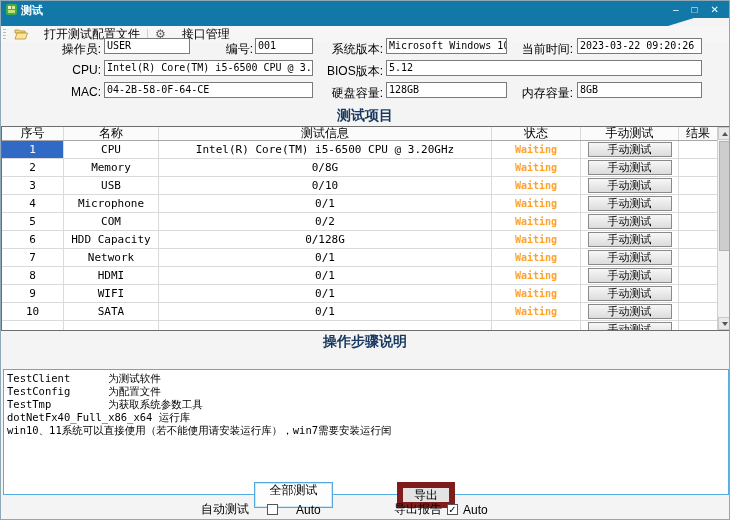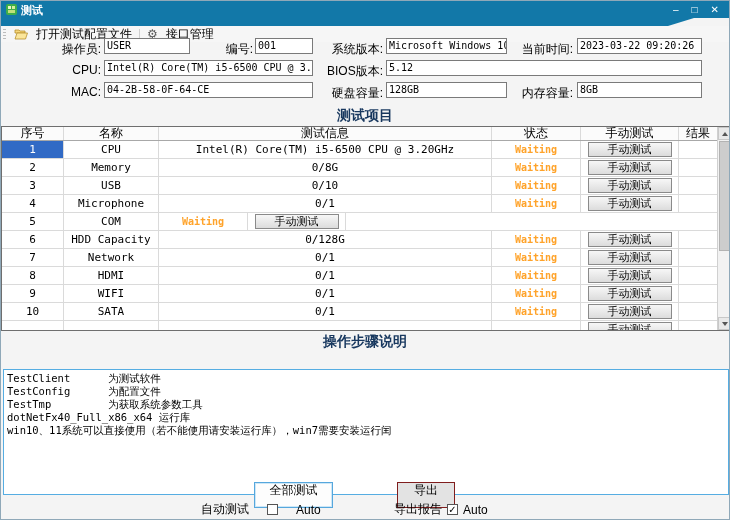--- a/index.html
+++ b/index.html
@@ -14,21 +14,21 @@
   .app-icon { position:absolute; left:5px; top:3px; width:11px; height:11px; }
   .win-title { position:absolute; left:20px; top:2px; color:#fff; font-weight:bold; font-size:11px; }
   .win-controls { position:absolute; right:10px; top:2px; display:flex; gap:13px; color:#fff; font-size:10px; }
   .win-controls span { cursor:default; line-height:13px; }
 
   
   .toolbar { position:absolute; left:0; top:25px; width:100%; height:16px; background:#f6f6f6;
              display:flex; align-items:center; }
   .grip { width:3px; height:11px; margin:0 4px 0 2px;
           background-image:repeating-linear-gradient(#bcbcbc 0 1px, transparent 1px 3px); }
-  .tb-item { display:flex; align-items:center; gap:8px; padding:12px 4px; height:14px;justify-content:flex-end; }
+  .tb-item { display:flex; align-items:center; gap:16px; padding:12px 4px; height:14px;justify-content:flex-end; }
   .tb-sep { width:1px; height:11px; background:#cfcfcf; margin:0 3px; }
   .gear-glyph { color:#5a5a5a; font-size:12px; line-height:12px; }
 
   
   .lbl { position:absolute; text-align:right; font-size:12px; color:#000; white-space:nowrap; }
   .fld { position:absolute; height:16px; border:1px solid #7a7a7a; background:#fff;
          font-family:"DejaVu Sans Mono", monospace; font-size:10px; line-height:14px;
          padding:0 2px; white-space:nowrap; overflow:hidden; }
 
   .section-title { position:absolute; width:100%; text-align:center; color:#17375e;
@@ -61,21 +61,21 @@
 
   
   .steps-box { position:absolute; left:2px; top:348px; width:726px; height:126px;
                border:1px solid #56ade2; background:#fff; overflow:hidden;margin-top:20px; }
   .steps-text { font-family:"DejaVu Sans Mono", monospace; font-size:10.5px; line-height:13px;
                 white-space:pre; padding:2px 3px; color:#000; }
 
   
   .btn { position:absolute; height:26px; font-size:12px; text-align:center; line-height:15px; cursor:default; }
   .btn-all { left:253px; top:481px; width:79px; background:#fdfdfd; border:1px solid #56a7dd; box-shadow:0 0 0 1px #cde7f7 inset; }
-  .btn-exp { left:396px; top:481px; width:58px; background:#e3e3e3; border:1px solid #7f1d1d; }
+  .btn-exp { left:396px; top:481px; width:58px; background:#e3e3e3; border:6px solid #7f1d1d; }
   .chk-row { position:absolute; top:501px; height:15px; display:flex; align-items:center; gap:5px; font-size:12px; }
   .chk-left { left:200px;gap:18px; } .chk-right { left:393px; }
   .cbox { width:11px; height:11px; border:1px solid #555; background:#fff; display:inline-flex;
           align-items:center; justify-content:center; font-size:10px; line-height:10px; color:#000; }
 </style>
 </head>
 <body>
 
 <div class="win">
 
@@ -193,20 +193,21 @@
           </div>
       <div class="g-cell c4">
             <div class="mt-btn">手动测试</div>
           </div>
       <div class="g-cell c5"></div>
     </div>
 
     <div class="g-row">
       <div class="g-cell c0 mono">5</div>
       <div class="g-cell c1 mono">COM</div>
+      <div class="g-cell c2 mono">0/2</div>
       <div class="g-cell c3">
             <span class="status">Waiting</span>
           </div>
       <div class="g-cell c4">
             <div class="mt-btn">手动测试</div>
           </div>
       <div class="g-cell c5"></div>
     </div>
 
     <div class="g-row">

